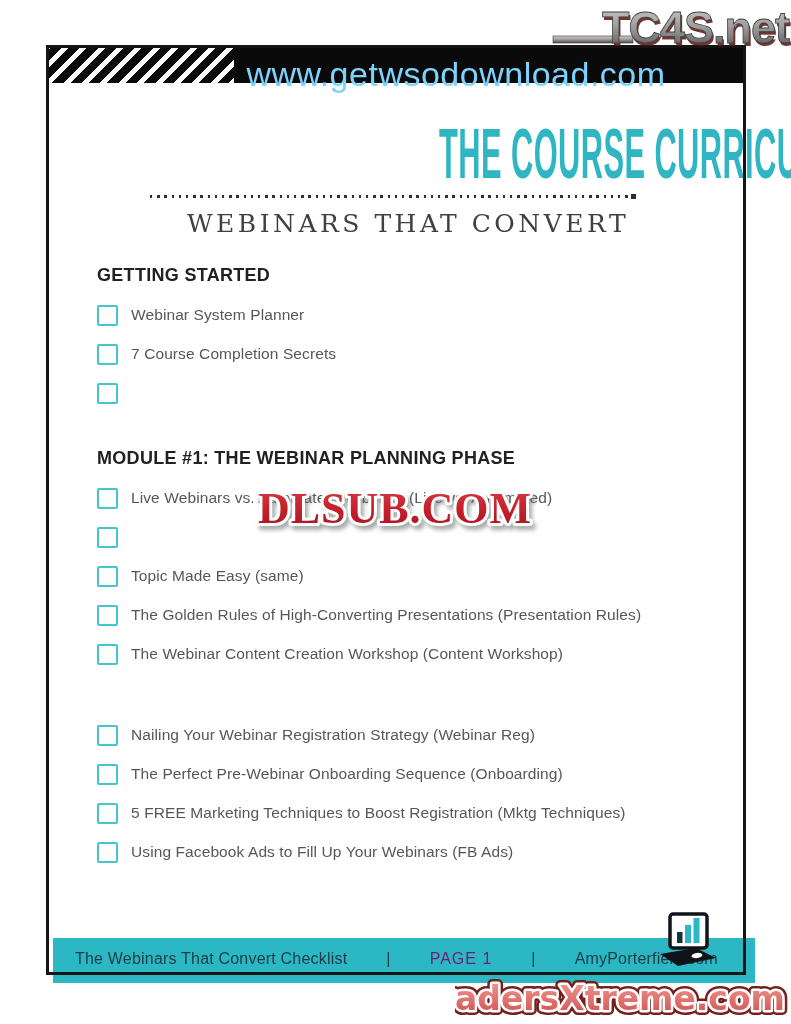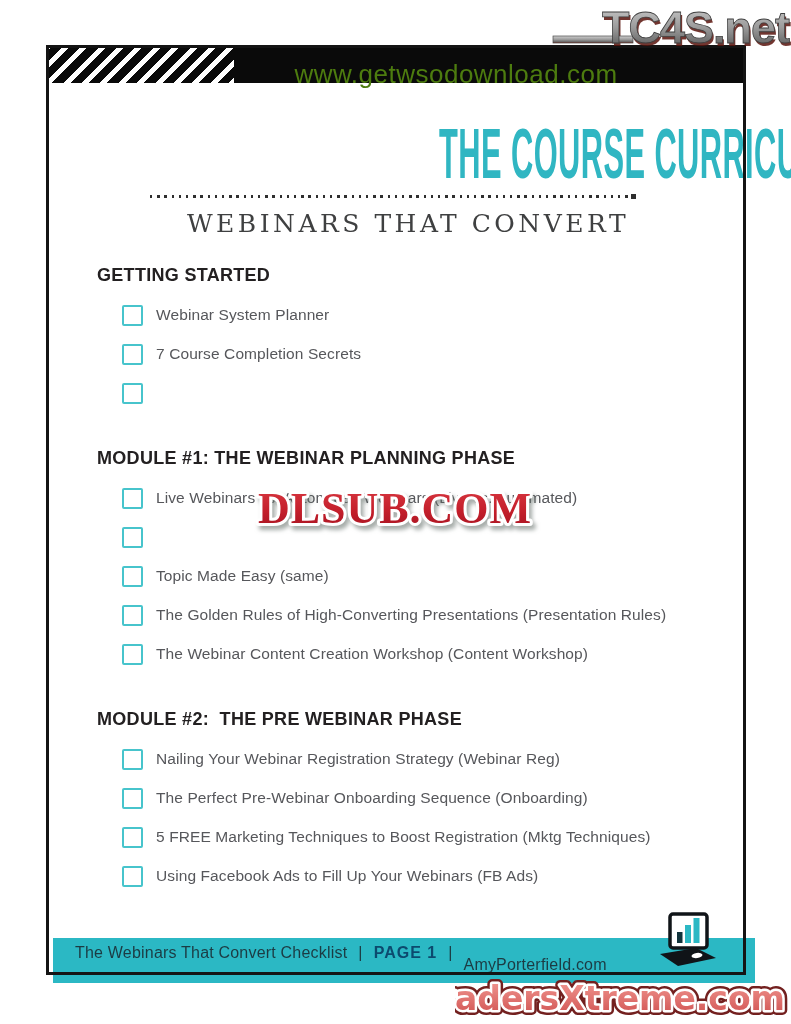--- a/index.html
+++ b/index.html
@@ -11,54 +11,54 @@
            background:#ffffff;z-index:1;}
   .page-frame{position:absolute;left:46px;top:45px;width:700px;height:930px;
               border:3px solid #141414;box-sizing:border-box;background:transparent;
               z-index:5;pointer-events:none;}
 
   
   .header-bar{position:absolute;left:0;top:0;width:700px;height:38px;
               background:#0a0a0a;display:flex;align-items:center;justify-content:center;}
   .header-stripes{position:absolute;left:0;top:0;width:188px;height:38px;
       background:repeating-linear-gradient(135deg,#ffffff 0 5px,#0a0a0a 5px 13px);}
-  .header-url{position:relative;font-size:26px;color:#4d7c0f;letter-spacing:.5px;
+  .header-url{position:relative;font-size:34px;color:#7dd3fc;letter-spacing:.5px;
               padding-left:120px;padding-top:20px;}
 
   
   .title-wrap{position:absolute;left:0;top:74px;width:700px;text-align:center;}
   .title-text{display:inline-block;white-space:nowrap;font-size:70px;line-height:1;
               font-weight:700;color:#30b6c2;transform:scaleX(.44);transform-origin:center;
               letter-spacing:1px;}
   .dotted-rule{position:absolute;left:104px;top:150px;width:484px;height:3px;
       background:repeating-linear-gradient(90deg,#2e2e2e 0 2.4px,transparent 2.4px 7.2px);}
   .dotted-rule .end-dot{position:absolute;right:-2px;top:-1px;width:5px;height:5px;background:#2e2e2e;}
   .subtitle-wrap{position:absolute;left:12px;top:164px;width:700px;text-align:center;}
   .subtitle-text{font-family:"DejaVu Serif","Liberation Serif",serif;font-size:25px;
                  color:#3f4041;letter-spacing:3.5px;white-space:nowrap;}
 
   
   .cl-sections{position:absolute;left:0;top:0;width:700px;height:930px;}
   .cl-section{position:absolute;left:51px;width:630px;}
   .cl-section-0{top:218px}.cl-section-1{top:401px}.cl-section-2{top:662px}
   .cl-heading{margin:0;font-size:18px;line-height:24px;font-weight:700;color:#232021;
               letter-spacing:.3px;white-space:pre-wrap;}
-  .cl-row{display:flex;align-items:center;height:22px;margin-top:17px;margin-left:25px;}
+  .cl-row{display:flex;align-items:center;height:22px;margin-top:17px;}
   .cl-box{width:17px;height:17px;border:2.5px solid #47c4cc;border-radius:2px;
           background:#fff;flex:0 0 auto;}
   .cl-label{margin-left:13px;font-size:15.5px;color:#56575b;letter-spacing:.1px;
             white-space:nowrap;}
 
   
   .footer-bar{position:absolute;left:53px;top:938px;width:702px;height:45px;
               background:#2bb8c4;z-index:2;}
   .footer-text{position:absolute;left:22px;top:6px;height:24px;display:flex;
-               align-items:flex-start;font-size:16px;color:#1c3b43;letter-spacing:.2px;}
+               align-items:flex-end;font-size:16px;color:#1c3b43;letter-spacing:.2px;gap:28px;}
   .footer-pipe{margin:0 11px;color:#1c3b43;}
-  .footer-page{color:#0c4a6e;font-weight:700;letter-spacing:1px;}
+  .footer-page{color:#701a75;font-weight:400;letter-spacing:1px;}
   .footer-site{color:#1c3b43;margin-top:12px;}
   .laptop-icon{position:absolute;left:652px;top:908px;z-index:4;}
 
   
   .wm{position:absolute;z-index:6;pointer-events:none;}
   .wm-tc4s{left:548px;top:0;}
   .wm-dlsub{left:240px;top:478px;filter:drop-shadow(3px 4px 2px rgba(95,105,100,.55));}
   .wm-traders{left:455px;top:972px;z-index:7;}
 </style>
 </head>
@@ -128,21 +128,20 @@
         <div class="cl-row">
           <span class="cl-box"></span>
           <span class="cl-label">The Golden Rules of High-Converting Presentations (Presentation Rules)</span>
         </div>
         <div class="cl-row">
           <span class="cl-box"></span>
           <span class="cl-label">The Webinar Content Creation Workshop (Content Workshop)</span>
         </div>
       </section>
       <section class="cl-section cl-section-2">
-        <h2 class="cl-heading">MODULE #2:  THE PRE WEBINAR PHASE</h2>
         <div class="cl-row">
           <span class="cl-box"></span>
           <span class="cl-label">Nailing Your Webinar Registration Strategy (Webinar Reg)</span>
         </div>
         <div class="cl-row">
           <span class="cl-box"></span>
           <span class="cl-label">The Perfect Pre-Webinar Onboarding Sequence (Onboarding)</span>
         </div>
         <div class="cl-row">
           <span class="cl-box"></span>

